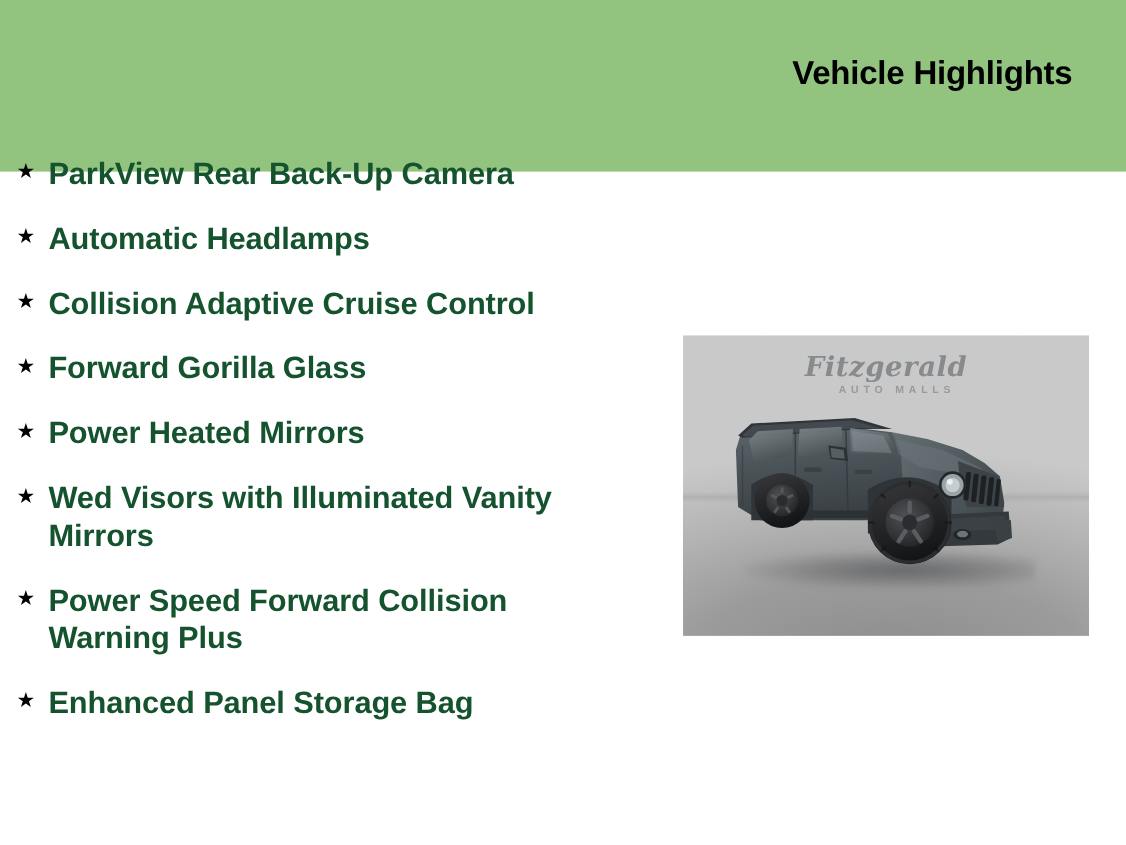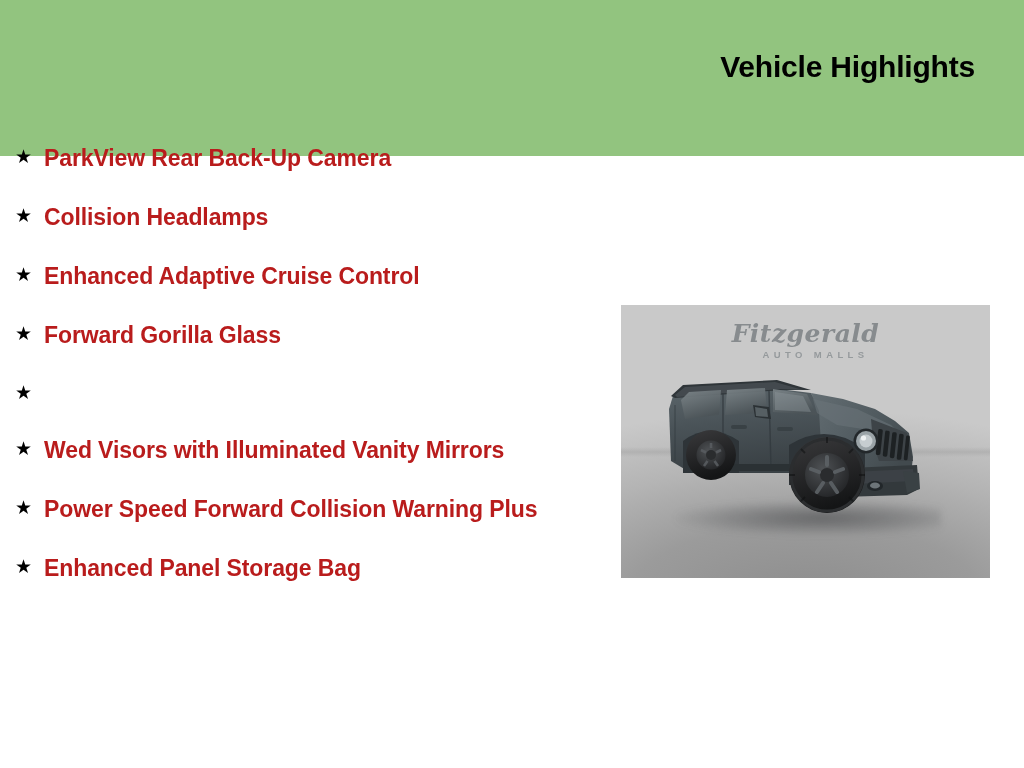--- a/index.html
+++ b/index.html
@@ -70,23 +70,23 @@
     margin-left: 15px;
     font-size: 19px;
     line-height: 31px;
     color: #000000;
     text-align: left;
     font-family: "DejaVu Sans", sans-serif;
   }
   .highlight-text {
     flex: 1 1 auto;
     font-family: "Liberation Sans", sans-serif;
-    font-size: 23px;
+    font-size: 28px;
     font-weight: bold;
-    color: #b91c1c;
+    color: #14532d;
     line-height: 34px;
     letter-spacing: -0.1px;
     max-width: 500px;
   }
 
   
   .vehicle-photo {
     position: absolute;
     left: 621px;
     top: 305px;
@@ -175,35 +175,36 @@
 
   <ul class="highlights-list">
 
     <li class="highlight-item">
       <span class="bullet-star">★</span>
       <span class="highlight-text">ParkView Rear Back-Up Camera</span>
     </li>
 
     <li class="highlight-item">
       <span class="bullet-star">★</span>
-      <span class="highlight-text">Collision Headlamps</span>
-    </li>
-
-    <li class="highlight-item">
-      <span class="bullet-star">★</span>
-      <span class="highlight-text">Enhanced Adaptive Cruise Control</span>
+      <span class="highlight-text">Automatic Headlamps</span>
+    </li>
+
+    <li class="highlight-item">
+      <span class="bullet-star">★</span>
+      <span class="highlight-text">Collision Adaptive Cruise Control</span>
     </li>
 
     <li class="highlight-item">
       <span class="bullet-star">★</span>
       <span class="highlight-text">Forward Gorilla Glass</span>
     </li>
 
     <li class="highlight-item">
       <span class="bullet-star">★</span>
+      <span class="highlight-text">Power Heated Mirrors</span>
     </li>
 
     <li class="highlight-item">
       <span class="bullet-star">★</span>
       <span class="highlight-text">Wed Visors with Illuminated Vanity Mirrors</span>
     </li>
 
     <li class="highlight-item">
       <span class="bullet-star">★</span>
       <span class="highlight-text">Power Speed Forward Collision Warning Plus</span>

